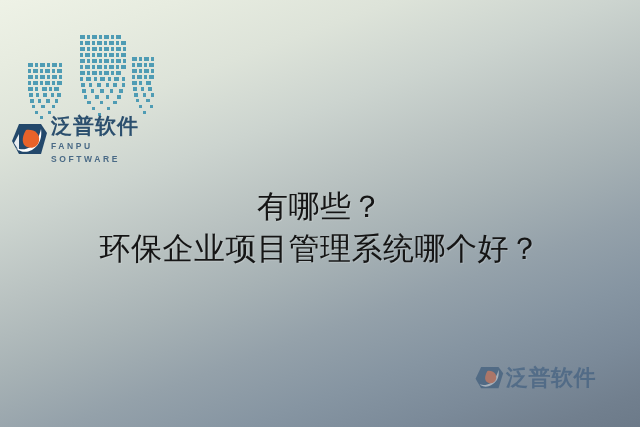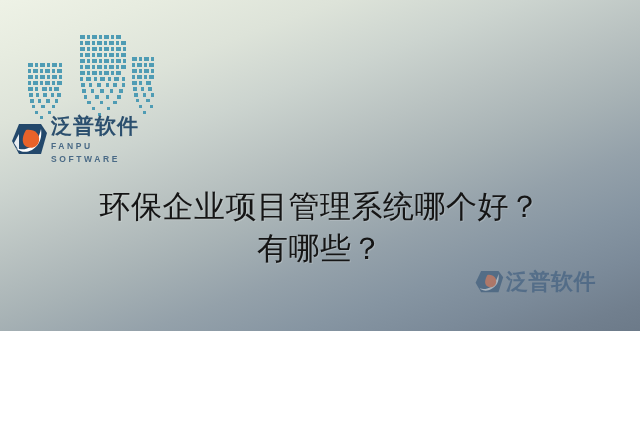--- a/index.html
+++ b/index.html
@@ -9,21 +9,21 @@
   body {
     width: 640px;
     height: 427px;
     font-family: "Liberation Sans", sans-serif;
     overflow: hidden;
   }
 
   #poster {
     position: relative;
     width: 640px;
-    height: 331px;
+    height: 427px;
     overflow: hidden;
     background:
       linear-gradient(160deg,
         #eef2e6 0%,
         #e7ece0 10%,
         #dde3d9 22%,
         #ccd4cf 34%,
         #b9c2c1 46%,
         #a7b2b5 57%,
         #94a1aa 68%,
@@ -315,22 +315,22 @@
         <path d="M9 13 L9 30 L4 22 Z" fill="#ffffff" opacity="0.9"></path>
       </svg>
     </span>
     <span class="wordmark">
       <span class="cn">泛普软件</span>
       <span class="en">FANPU SOFTWARE</span>
     </span>
   </div>
 
   <div id="headline">
+    <span class="line">有哪些？</span>
     <span class="line">环保企业项目管理系统哪个好？</span>
-    <span class="line">有哪些？</span>
   </div>
 
   <div id="watermark">
     <div class="wm-row">
       <span class="wm-mark">
         <svg width="30" height="30" viewBox="0 0 38 38" xmlns="http://www.w3.org/2000/svg">
           <path d="M9 5 L31 5 L37 13 L31 32 L9 32 L2 20 Z" fill="#2d4f72"></path>
           <path d="M31 9 C31 9 34 22 22 28 C13 33 7 27 7 27 C7 27 14 30 22 25 C29 19 31 9 31 9 Z" fill="#c8cfd6"></path>
           <path d="M17 10 C25 9 29 14 28 20 C27 25 22 27 18 25 C13 23 13 17 17 10 Z" fill="#d2643f"></path>
         </svg>

